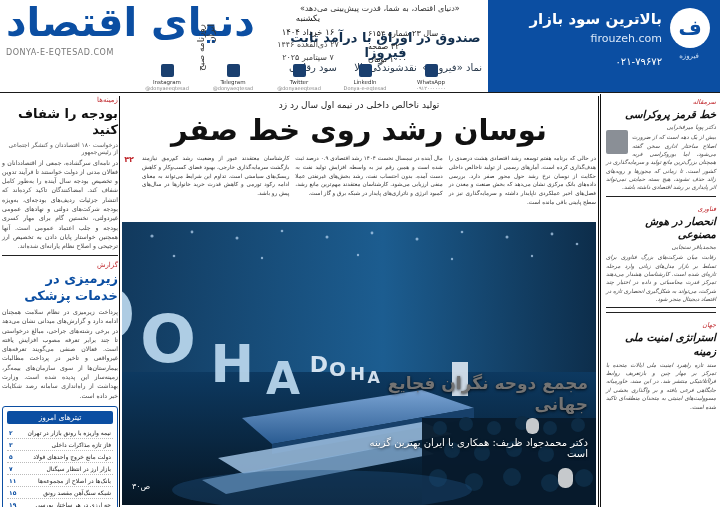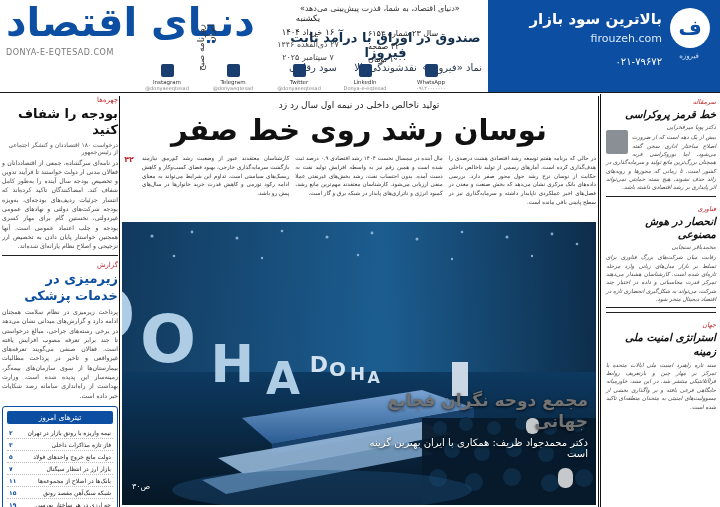--- a/index.html
+++ b/index.html
@@ -47,21 +47,21 @@
   .rule{height:1px;background:#bbb;margin:5px 0;}
   .rule.dark{background:#222;}
 
   
   .lead-over{font-size:9px;color:#222;text-align:center;}
   .lead-title{font-size:29px;font-weight:bold;color:#111;text-align:center;line-height:1.12;letter-spacing:-.5px;}
   .lead-cols{display:flex;gap:6px;direction:rtl;}
   .lead-col{font-size:5.6px;line-height:1.55;color:#333;text-align:justify;}
   .hero-cap{position:absolute;right:8px;bottom:46px;width:240px;text-align:right;}
   .hero-cap .h1{font-size:17px;font-weight:bold;color:#737373;text-shadow:0 1px 3px rgba(0,0,0,.8);line-height:1.25;}
-  .hero-cap .h2{font-size:10px;color:#fff;text-shadow:0 1px 3px rgba(0,0,0,.8);margin-top:5px;}
+  .hero-cap .h2{font-size:10px;color:#fff;text-shadow:0 1px 3px rgba(0,0,0,.8);margin-top:22px;}
   .hero-page{position:absolute;left:10px;bottom:14px;color:#fff;font-size:8px;}
 
   
   .rr{padding:4px 5px 0 5px;}
   .rr .k{font-size:6.5px;color:#c0282d;text-align:right;}
   .rr .t{font-size:10.5px;font-weight:bold;color:#111;text-align:right;line-height:1.25;margin-top:2px;}
   .rr .t.blue{color:#0b4ea2;}
   .rr .by{font-size:6px;color:#555;text-align:right;margin-top:2px;}
   .rr .p{font-size:5.6px;color:#444;text-align:justify;line-height:1.5;margin-top:3px;}
   .rr .avatar{width:22px;height:24px;background:#8a8f96;border-radius:2px;float:left;margin:0 4px 2px 0;}
@@ -176,21 +176,21 @@
       <div class="k">جهان</div>
       <div class="t">استراتژی امنیت ملی زمینه</div>
       <div class="p">سند تازه راهبرد امنیت ملی ایالات متحده با تمرکز بر مهار چین و بازتعریف روابط فراآتلانتیکی منتشر شد. در این سند، خاورمیانه جایگاهی فرعی یافته و بر واگذاری بخشی از مسوولیت‌های امنیتی به متحدان منطقه‌ای تاکید شده است.</div>
     </div>
 
   </div>
 
   <div style="position:absolute;left:2px;top:96px;width:116px;height:411px;">
 
     <div>
-      <div class="kicker">چهره‌ها</div>
+      <div class="kicker">زمینه‌ها</div>
       <div class="sb-h">بودجه را شفاف کنید</div>
       <div style="font-size:6px;color:#555;text-align:right;margin-top:2px;">درخواست ۱۸۰ اقتصاددان و کنشگر اجتماعی از رئیس‌جمهور</div>
       <div class="sb-p">در نامه‌ای سرگشاده، جمعی از اقتصاددانان و فعالان مدنی از دولت خواستند تا فرآیند تدوین و تخصیص بودجه سال آینده را به‌طور کامل شفاف کند. امضاکنندگان تاکید کرده‌اند که انتشار جزئیات ردیف‌های بودجه‌ای، به‌ویژه بودجه شرکت‌های دولتی و نهادهای عمومی غیردولتی، نخستین گام برای مهار کسری بودجه و جلب اعتماد عمومی است. آنها همچنین خواستار پایان دادن به تخصیص ارز ترجیحی و اصلاح نظام یارانه‌ای شده‌اند.</div>
     </div>
 
     <div class="rule dark"></div>
 
     <div>
       <div class="kicker">گزارش</div>
       <div class="sb-h blue">زیرمیزی در خدمات پزشکی</div>

